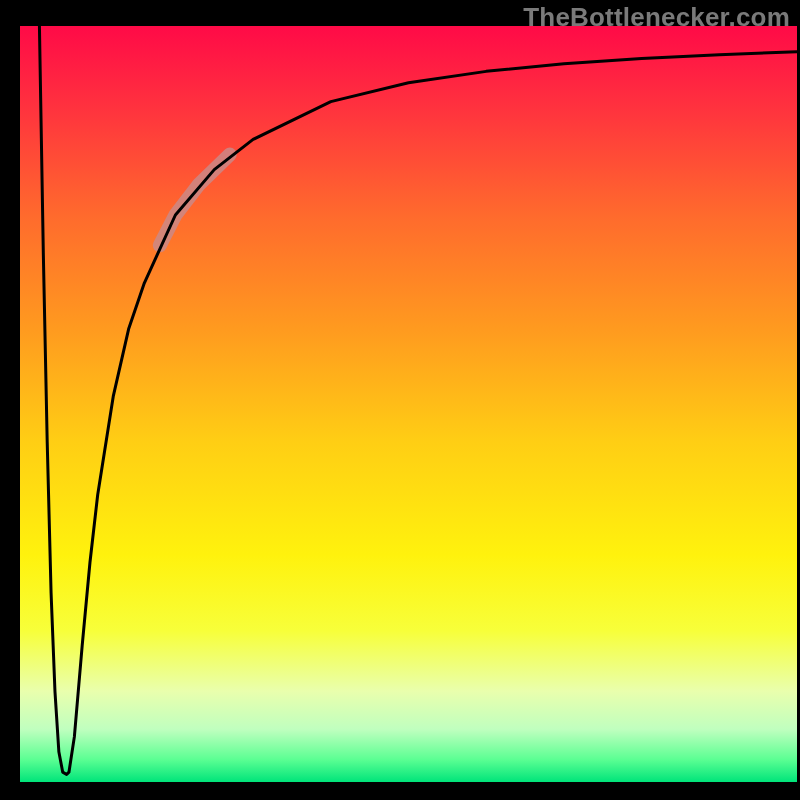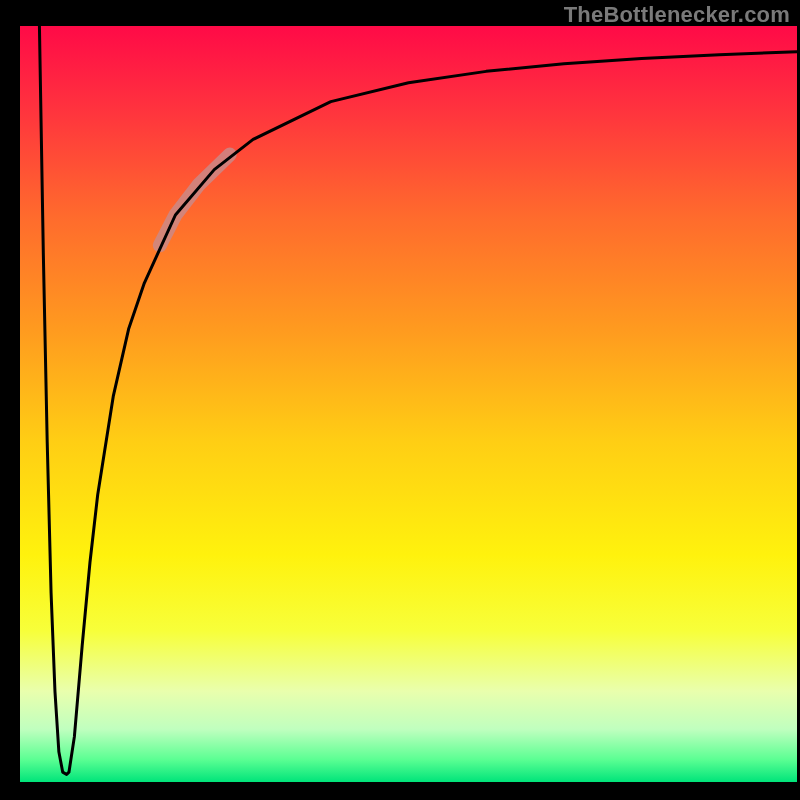--- a/index.html
+++ b/index.html
@@ -13,21 +13,21 @@
   .chart-wrap {
     position: relative;
     width: 800px;
     height: 800px;
   }
   .watermark {
     position: absolute;
     top: 2px;
     right: 10px;
     font-family: Arial, Helvetica, sans-serif;
-    font-size: 22px;
+    font-size: 26px;
     font-weight: 600;
     color: #7a7a7a;
     letter-spacing: 0.2px;
     z-index: 10;
     user-select: none;
   }
   svg.plot {
     position: absolute;
     left: 0;
     top: 0;

